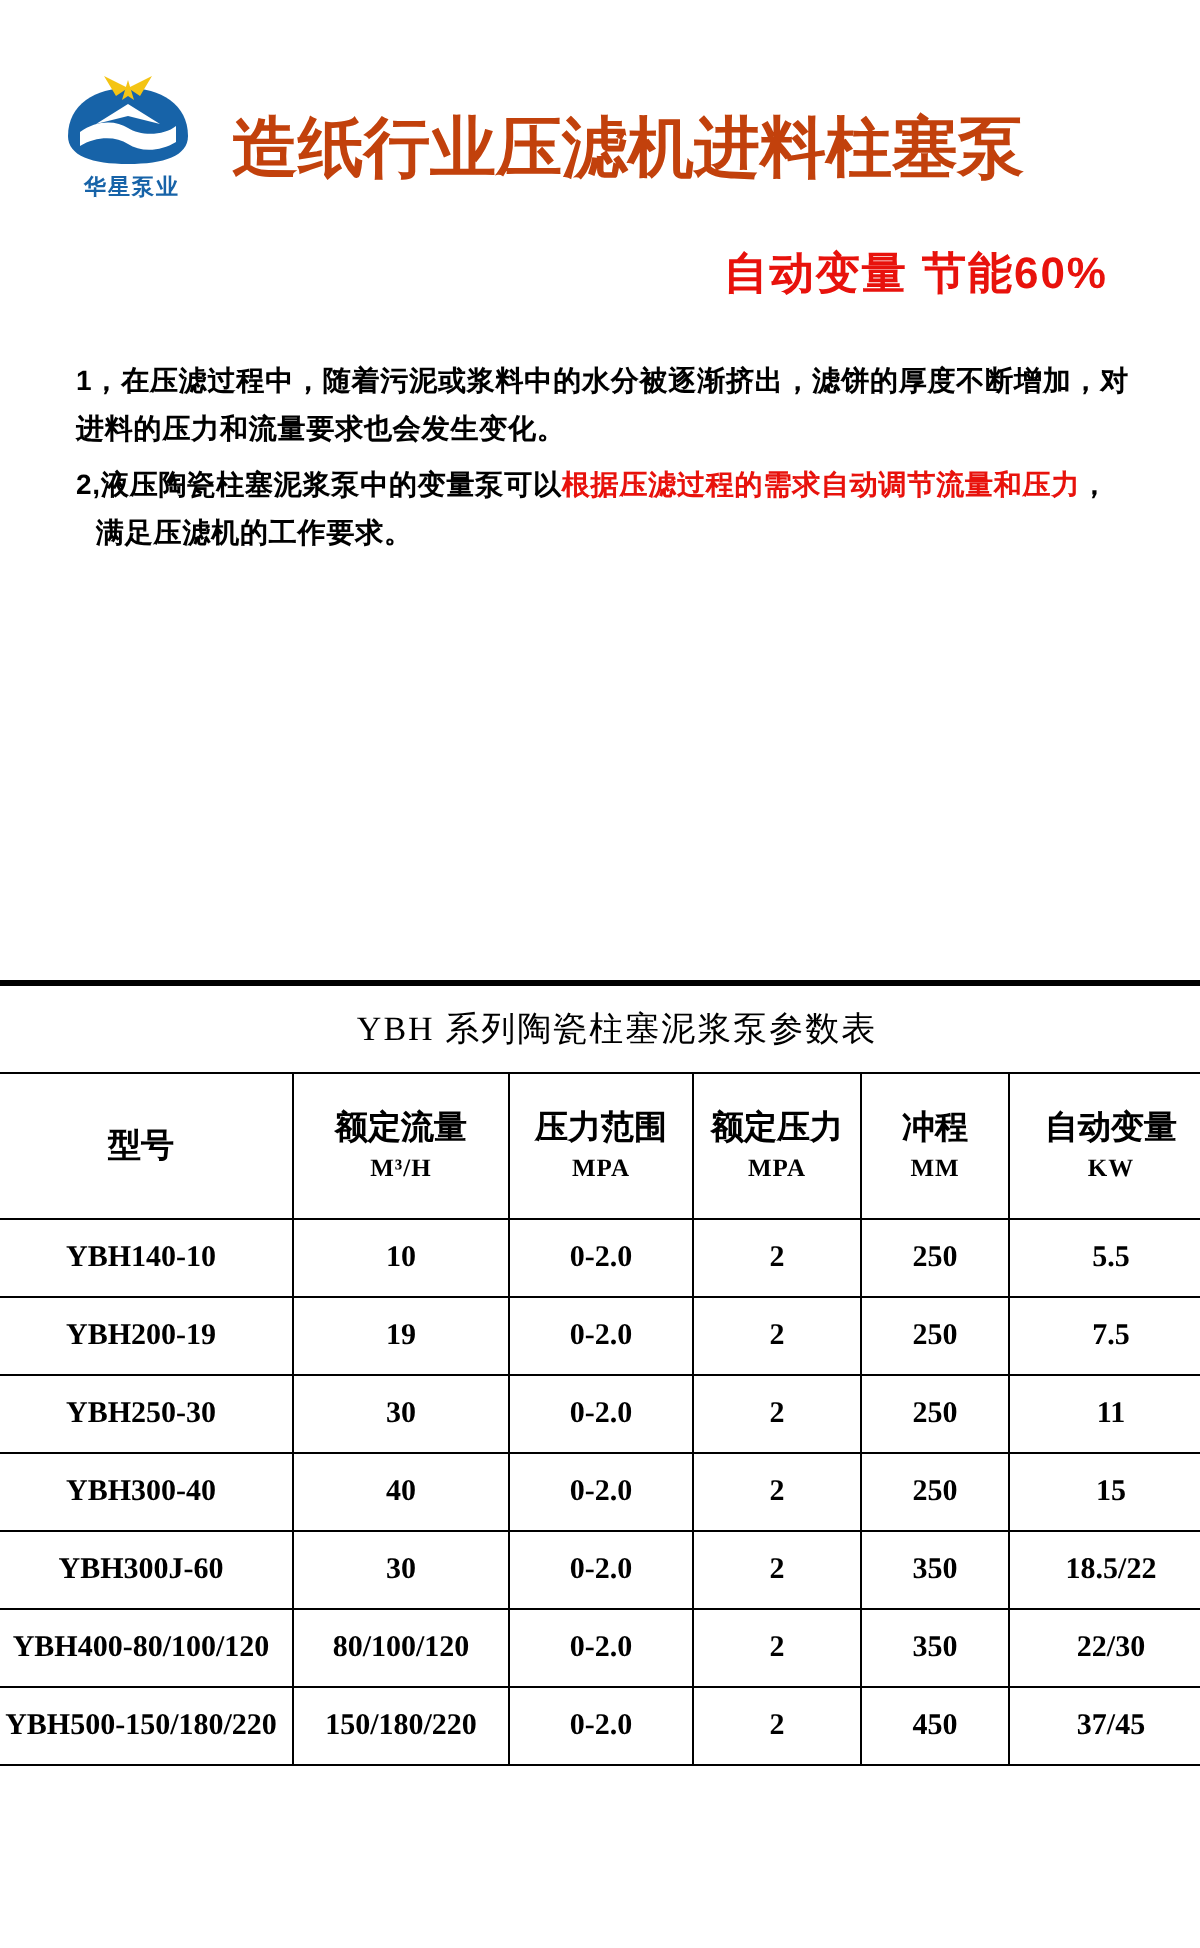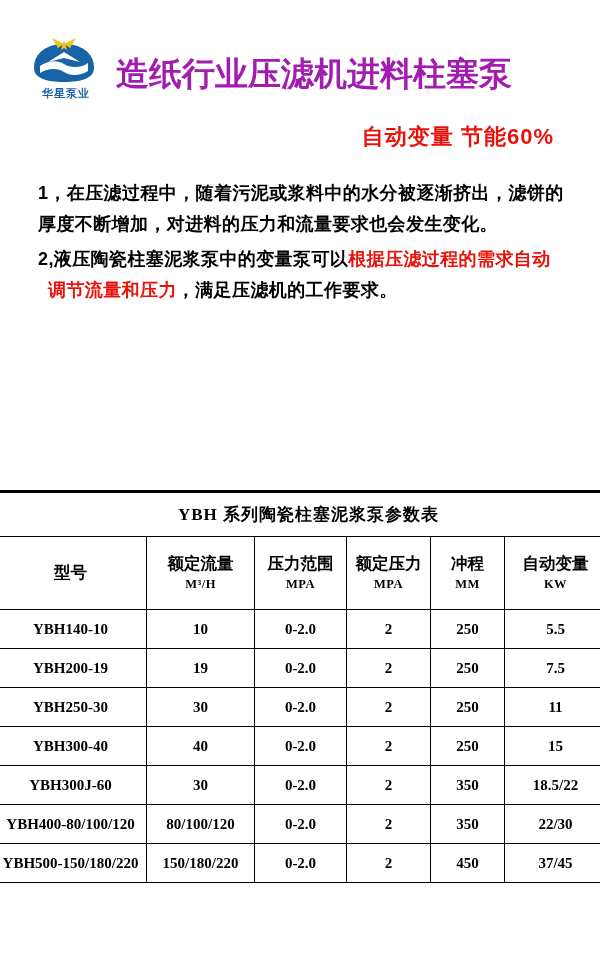--- a/index.html
+++ b/index.html
@@ -49,21 +49,21 @@
     text-align: center;
     font-size: 11px;
     letter-spacing: 1px;
     color: #1763a8;
     font-weight: bold;
   }
   .title-main {
     font-size: 33px;
     font-weight: bold;
     letter-spacing: 0px;
-    color: #a21caf;
+    color: #c2410c;
     line-height: 1;
     padding-left: 4px;
     white-space: nowrap;
   }
   .subtitle-row {
     text-align: right;
     padding: 14px 46px 0 0;
   }
   .subtitle {
     color: #e8120c;
@@ -71,21 +71,21 @@
     font-weight: bold;
     letter-spacing: 1px;
     margin-left: 48px;
   }
 
   
   .body-text {
     padding: 26px 34px 0 38px;
   }
   .para {
-    font-size: 18px;
+    font-size: 14px;
     font-weight: bold;
     line-height: 1.72;
     letter-spacing: 0.4px;
     color: #000000;
     margin: 0;
   }
   .para.second {
     margin-top: 4px;
     padding-left: 10px;
     text-indent: -10px;
@@ -103,21 +103,21 @@
   }
   .rule {
     height: 3px;
     background: #000000;
     width: 600px;
   }
   .table-caption {
     text-align: center;
     font-family: "Liberation Serif", serif;
     font-size: 17px;
-    font-weight: bold;
+    font-weight: normal;
     padding: 10px 0 10px 17px;
     letter-spacing: 1px;
   }
   table.spec {
     border-collapse: collapse;
     width: 612px;
     margin-left: -6px;
     table-layout: fixed;
   }
   table.spec th, table.spec td {

